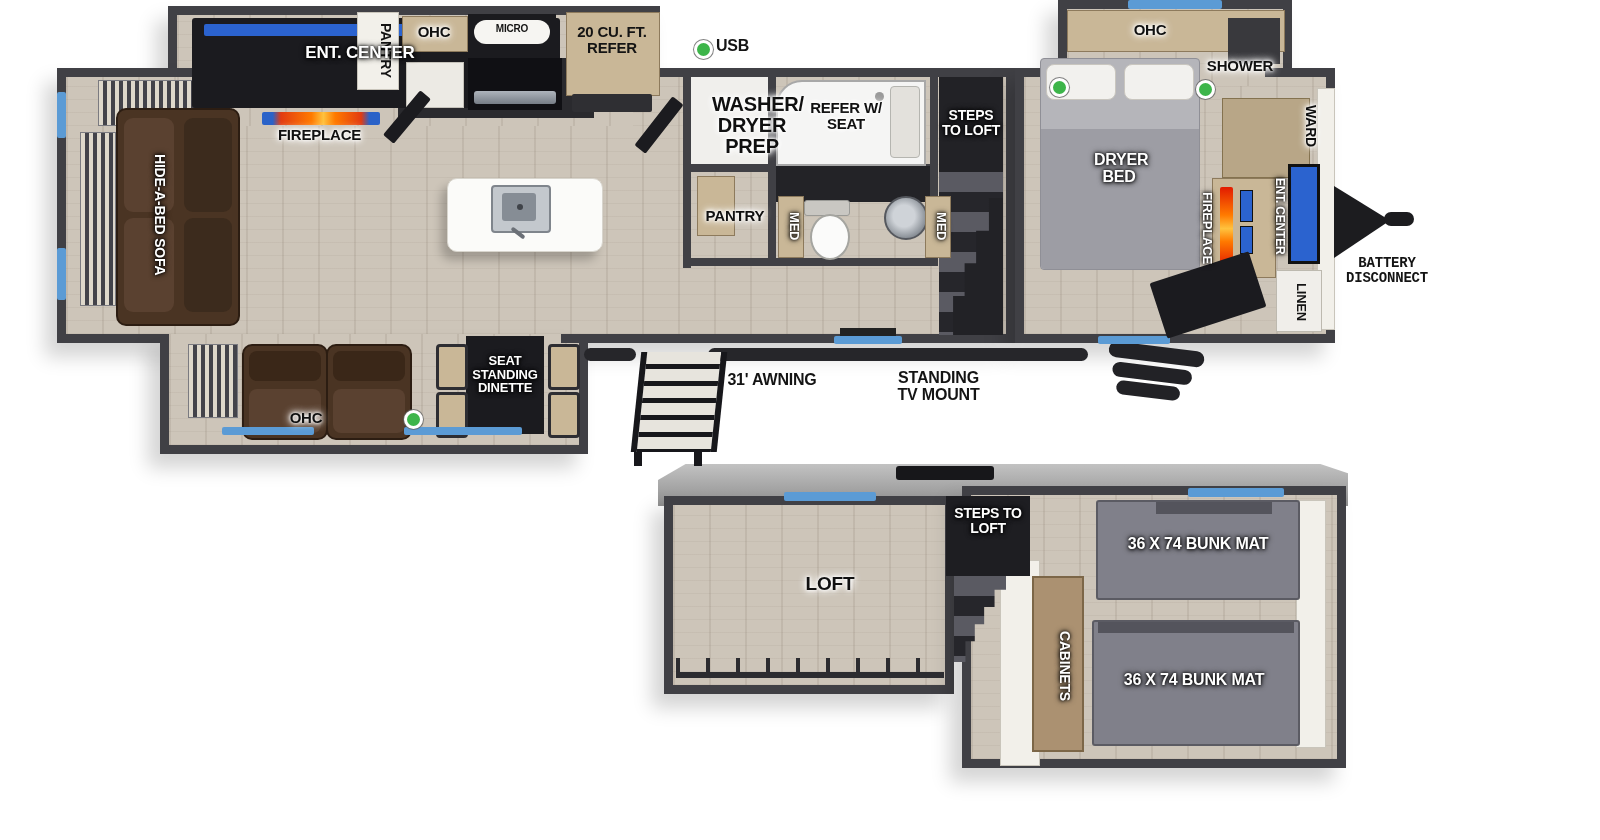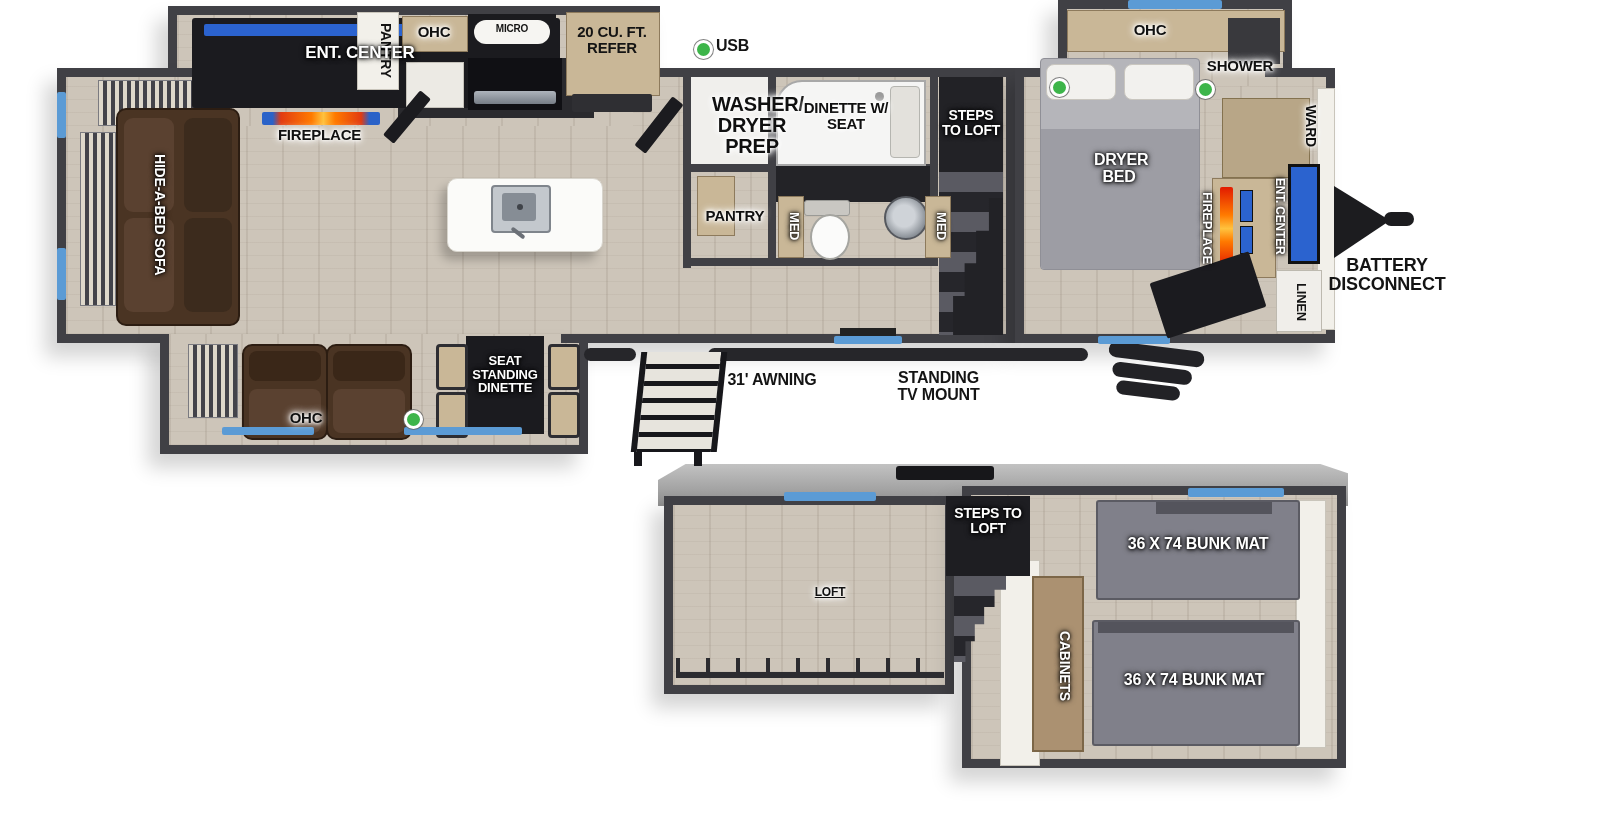--- a/index.html
+++ b/index.html
@@ -114,21 +114,21 @@
     <div class="wall" style="left:768px;top:172px;width:8px;height:94px;z-index:5;"></div>
 
     <div class="abs" style="left:691px;top:77px;width:77px;height:87px;background:#f0efec;z-index:4;"></div>
     <div class="lbl dark" style="left:712px;top:94px;width:80px;font-size:20px;">WASHER/ DRYER PREP</div>
     <div class="abs darkbox" style="left:652px;top:94px;width:14px;height:62px;transform:rotate(38deg);z-index:7;border-radius:2px;"></div>
 
     <div class="abs" style="left:776px;top:80px;width:146px;height:82px;background:#f5f5f4;border:2px solid #a8a8a8;border-top-left-radius:26px;z-index:5;">
       <div style="position:absolute;right:4px;top:4px;width:28px;height:70px;background:#e3e1dc;border:1px solid #b5b5b0;border-radius:4px;"></div>
       <div style="position:absolute;right:40px;top:10px;width:9px;height:9px;background:#9a9a9a;border-radius:50%;"></div>
     </div>
-    <div class="lbl dark" style="left:790px;top:100px;width:112px;font-size:15px;">DINETTE W/ SEAT</div>
+    <div class="lbl dark" style="left:790px;top:100px;width:112px;font-size:15px;">REFER W/ SEAT</div>
 
     <div class="abs" style="left:776px;top:166px;width:154px;height:36px;background:#232327;z-index:5;"></div>
     <div class="abs" style="left:884px;top:196px;width:40px;height:40px;border-radius:50%;background:radial-gradient(circle at 45% 45%,#cfd3d8 0 35%,#8b9198 70%,#55585e 100%);border:2px solid #55585e;z-index:6;"></div>
     <div class="abs" style="left:804px;top:200px;width:44px;height:14px;background:#c9c7c2;border:1px solid #9a9a96;border-radius:3px;z-index:6;"></div>
     <div class="abs" style="left:810px;top:214px;width:36px;height:42px;background:#fbfbfa;border:2px solid #a5a5a0;border-radius:50%;z-index:6;"></div>
 
     <div class="abs tan" style="left:778px;top:196px;width:24px;height:60px;z-index:6;"></div>
     <div class="lbl light vlab" style="left:779px;top:200px;width:22px;height:52px;font-size:13px;">MED</div>
     <div class="abs tan" style="left:925px;top:196px;width:24px;height:60px;z-index:6;"></div>
     <div class="lbl light vlab" style="left:926px;top:200px;width:22px;height:52px;font-size:13px;">MED</div>
@@ -170,21 +170,21 @@
     <div class="lbl light vlab" style="left:1268px;top:166px;width:18px;height:100px;font-size:12px;">ENT. CENTER</div>
 
     <div class="abs" style="left:1276px;top:270px;width:44px;height:60px;background:#f0eeea;border:1px solid #bdb9af;z-index:5;"></div>
     <div class="lbl plain vlab" style="left:1286px;top:276px;width:22px;height:52px;font-size:13px;z-index:7;">LINEN</div>
 
     <div class="abs darkbox" style="left:1156px;top:266px;width:104px;height:58px;transform:rotate(-18deg);z-index:7;border-radius:2px;"></div>
 
     <div class="abs whitewall" style="left:1317px;top:88px;width:16px;height:240px;"></div>
     <div class="abs" style="left:1334px;top:186px;width:56px;height:72px;background:#1c1c1f;clip-path:polygon(0 0,100% 48%,0 100%);z-index:4;"></div>
     <div class="abs" style="left:1384px;top:212px;width:30px;height:14px;background:#1c1c1f;border-radius:7px;z-index:4;"></div>
-    <div class="lbl plain" style="left:1328px;top:256px;width:118px;font-size:18px;">BATTERY DISCONNECT</div>
+    <div class="lbl plain" style="left:1328px;top:256px;width:118px;font-size:14px;font-family:Liberation Mono, monospace;">BATTERY DISCONNECT</div>
 
     <div class="abs" style="left:840px;top:328px;width:56px;height:9px;background:#222;z-index:6;"></div>
     <div class="win" style="left:834px;top:336px;width:68px;height:8px;"></div>
     <div class="win" style="left:1098px;top:336px;width:72px;height:8px;"></div>
 
     <div class="abs" style="left:708px;top:348px;width:380px;height:13px;background:#26262a;border-radius:7px;z-index:3;"></div>
     <div class="abs" style="left:584px;top:348px;width:52px;height:13px;background:#26262a;border-radius:7px;z-index:3;"></div>
 
     <div class="abs" style="left:636px;top:352px;width:74px;height:100px;border-left:6px solid #17171b;border-right:6px solid #17171b;
                 background:repeating-linear-gradient(180deg,#e7e4dd 0 12px,#17171b 12px 17px);transform:skewX(-6deg);z-index:3;"></div>
@@ -223,21 +223,21 @@
   </div>
 
   <div>
 
     <div class="abs" style="left:658px;top:464px;width:690px;height:42px;background:linear-gradient(180deg,#c2c2c2,#8f8f8f);
                 clip-path:polygon(0 38%,4% 0,96% 0,100% 22%,100% 100%,0 100%);z-index:1;"></div>
     <div class="abs" style="left:896px;top:466px;width:98px;height:14px;background:#17171a;border-radius:3px;z-index:2;"></div>
 
     <div class="body shadowed" style="left:664px;top:496px;width:272px;height:180px;z-index:2;"></div>
     <div class="win" style="left:784px;top:492px;width:92px;height:9px;"></div>
-    <div class="lbl dark" style="left:790px;top:586px;width:80px;font-size:12px;text-decoration:underline;">LOFT</div>
+    <div class="lbl dark" style="left:790px;top:574px;width:80px;font-size:19px;">LOFT</div>
     <div class="abs" style="left:676px;top:658px;width:268px;height:16px;z-index:6;
                 background:repeating-linear-gradient(90deg,#2c2c30 0 4px,transparent 4px 30px);"></div>
     <div class="abs" style="left:676px;top:672px;width:268px;height:6px;background:#2c2c30;z-index:6;"></div>
 
     <div class="abs" style="left:946px;top:496px;width:84px;height:80px;background:#1e1e22;z-index:5;"></div>
     <div class="lbl light" style="left:948px;top:506px;width:80px;font-size:14px;">STEPS TO LOFT</div>
     <div class="abs treads zig" style="left:954px;top:576px;width:52px;height:86px;z-index:5;"></div>
     <div class="abs whitewall" style="left:1000px;top:560px;width:38px;height:204px;z-index:4;"></div>
 
     <div class="body shadowed" style="left:962px;top:486px;width:366px;height:264px;z-index:2;"></div>

